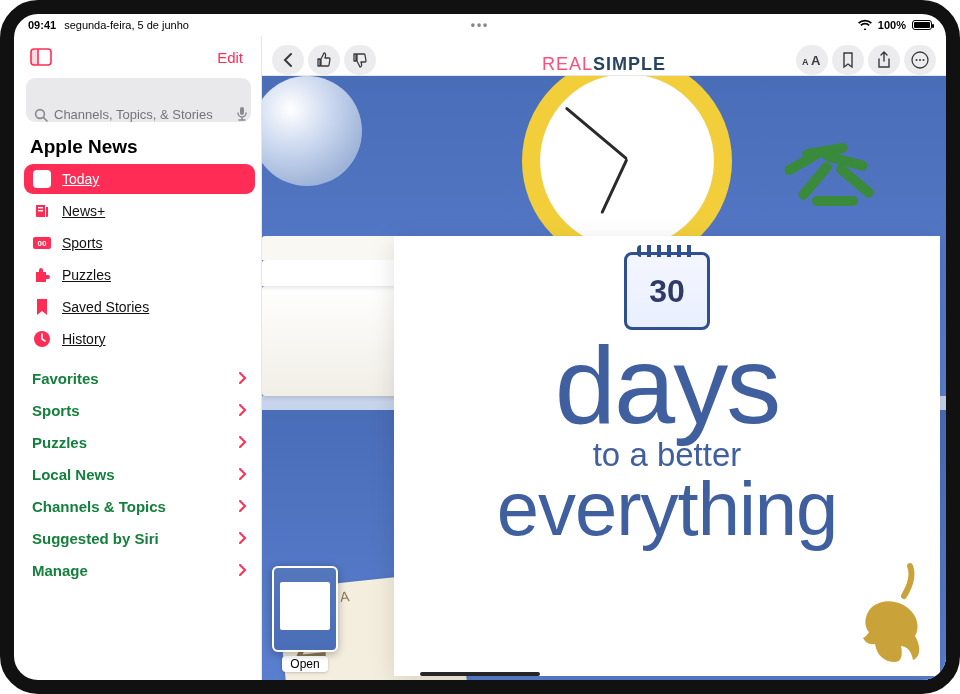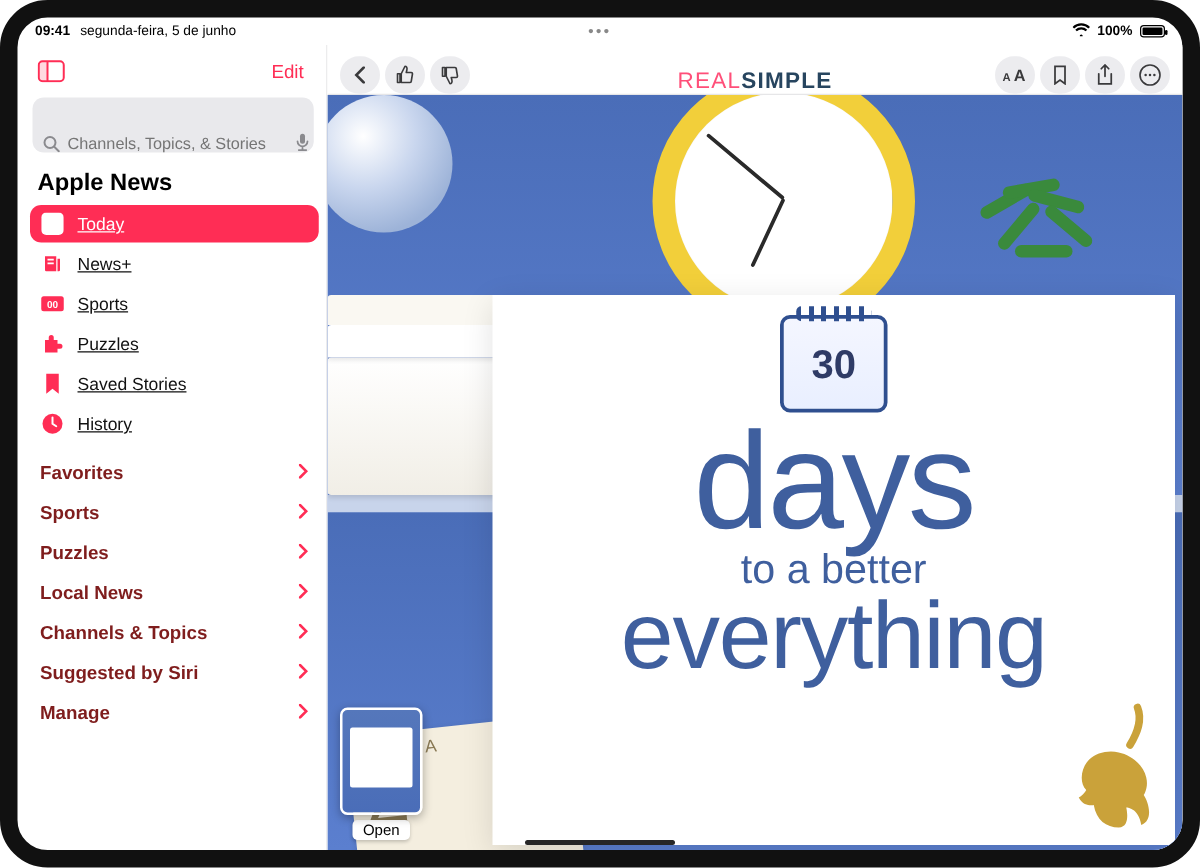--- a/index.html
+++ b/index.html
@@ -68,21 +68,21 @@
   }
   .nav-item.active { background: #ff2d55; color: #fff; }
   .nav-item .ic { width: 20px; height: 20px; display:flex; align-items:center; justify-content:center; color:#ff2d55; }
   .nav-item.active .ic { color:#fff; }
 
   
   .cats { margin-top: 8px; display: flex; flex-direction: column; }
   .cat-item {
     display: flex; align-items: center; justify-content: space-between;
     height: 32px; padding: 0 8px; cursor: pointer;
-    font-size: 15px; font-weight: 700; color: #7f1d1d;
+    font-size: 15px; font-weight: 700; color: #15803d;
   }
   .cat-item .chev { color: #ff2d55; }
 
   
   .c-toolbar {
     position: absolute; top: 0; left: 0; right: 0; height: 40px;
     display: flex; align-items: flex-end; justify-content: space-between;
     padding: 0 10px; background: rgba(255,255,255,0.96);
     border-bottom: 1px solid #e6e6e8; z-index: 5;
   }

